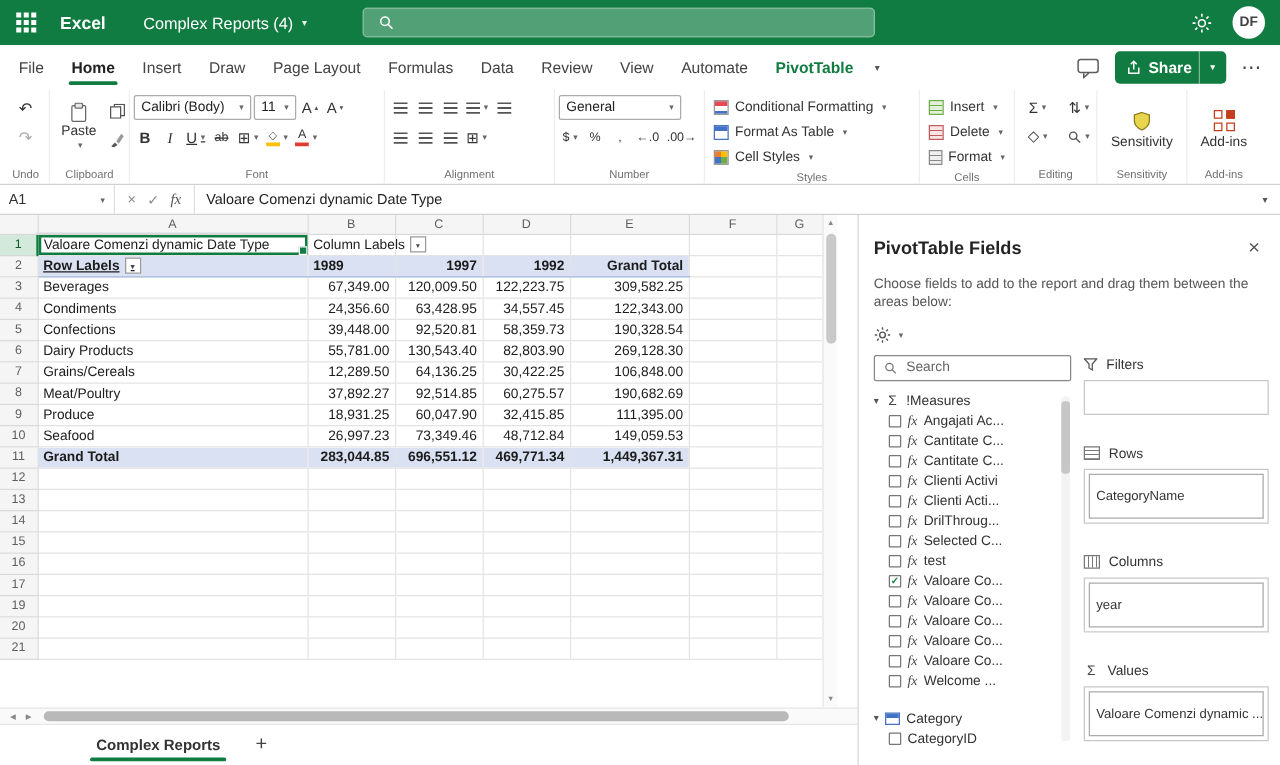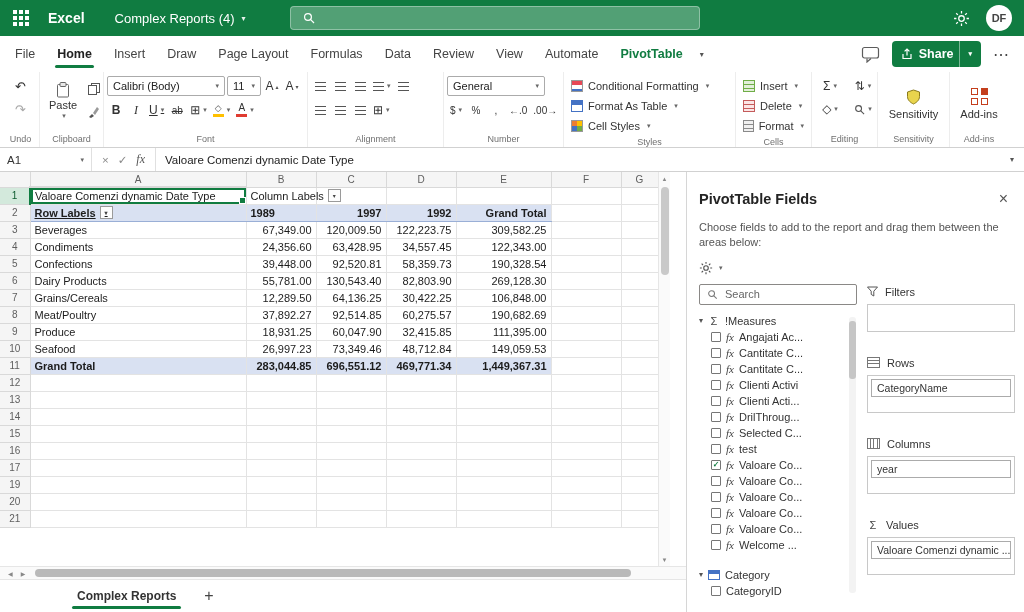--- a/index.html
+++ b/index.html
@@ -130,21 +130,21 @@
   .fx { font-style:italic; font-family:"Liberation Serif",serif; font-size:11px; color:#444; flex:0 0 auto; }
   .flabel { font-size:11px; color:#333; white-space:nowrap; overflow:hidden; }
   .fgroup-gap { height:14px; }
   .flist-track { position:absolute; right:1px; top:4px; width:7px; height:276px; background:#F3F3F3; border-radius:3px; }
   .flist-thumb { position:absolute; right:1px; top:8px; width:7px; height:58px; background:#C6C6C6; border-radius:3px; }
   .areas-col { width:148px; padding-top:1px; }
   .area { margin-bottom:24px; }
   .area-label { display:flex; align-items:center; gap:7px; font-size:11px; color:#333; height:14px; }
   .area-box { margin-top:5px; border:1px solid #C8C8C8; min-height:28px; padding:3px; display:flex; flex-direction:column; gap:3px; background:#fff; }
   .area-box.tall { min-height:38px; }
-  .pill { border:1px solid #ABABAB; background:#fff; font-size:10.5px; color:#333; padding:0 5px; height:18px; display:flex; align-items:center; white-space:nowrap; overflow:hidden; }
+  .pill { border:1px solid #ABABAB; background:#fff; font-size:10.5px; color:#333; padding:0 5px; height:36px; display:flex; align-items:center; white-space:nowrap; overflow:hidden; }
   .caret { font-size:8px; color:#555; flex:0 0 auto; }
   .sigma-ic { font-size:11px; color:#444; width:12px; text-align:center; flex:0 0 auto; }
   .rows-ic { width:13px; height:11px; border:1px solid #777; background:repeating-linear-gradient(to bottom,transparent 0 2.2px,#777 2.2px 3.2px); flex:0 0 auto; }
   .cols-ic { width:13px; height:11px; border:1px solid #777; background:repeating-linear-gradient(to right,transparent 0 2.2px,#777 2.2px 3.2px); flex:0 0 auto; }
   .tbl-ic { width:12px; height:10px; border:1px solid #4472C4; background:linear-gradient(#4472C4 0 3px,transparent 3px); flex:0 0 auto; }
   .funnel-ic { display:inline-flex; flex:0 0 auto; }
   svg { display:block; }
 </style>
 </head>
 <body>
@@ -268,21 +268,21 @@
             </span>
           </button>
       </div>
     </div>
     <div class="rgroup-label">Clipboard</div>
   </div>
 
   <div class="rgroup" style="width:204px">
     <div>
       <div class="rg-row">
-        <div class="combo" style="width:118px">
+        <div class="combo" style="width:94px">
             <span>Calibri (Body)</span>
             <span class="dd">▾</span>
           </div>
         <div class="combo" style="width:34px">
             <span>11</span>
             <span class="dd">▾</span>
           </div>
         <button class="ic-btn">A<span class="sup">▴</span></button>
         <button class="ic-btn">A<span class="sup">▾</span></button>
       </div>

